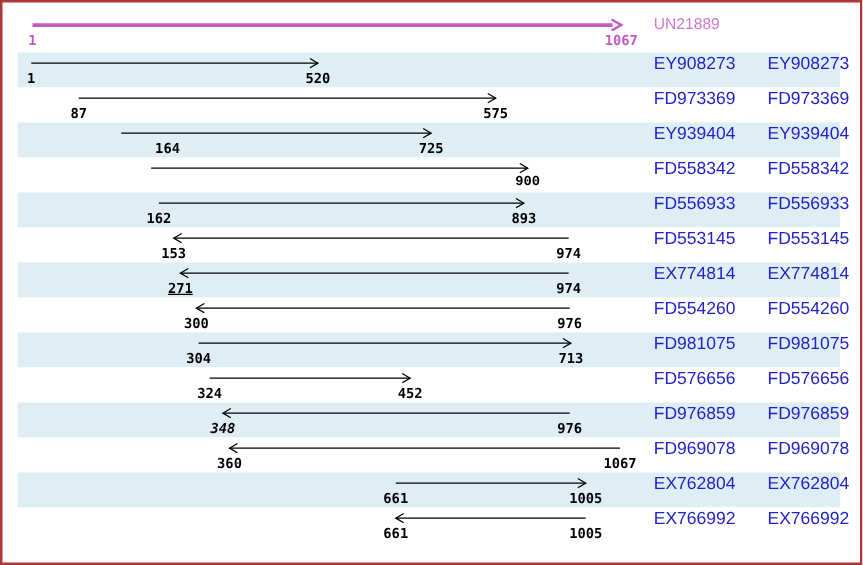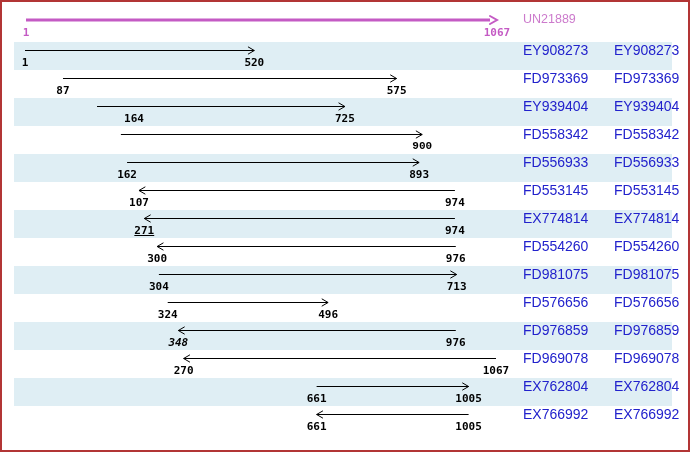--- a/index.html
+++ b/index.html
@@ -103,21 +103,21 @@
     <div class="num start" style="left: 113.065px;">162</div>
     <div class="num end" style="left: 405.12px;">893</div>
     <a class="acc c1">FD556933</a>
     <a class="acc c2">FD556933</a>
   </div>
       <div class="band" style="top: 140px;">
     <svg class="arrow-svg" width="658" height="28">
           <line x1="124.99437148217635" y1="8.5" x2="440.90900562851783" y2="8.5" stroke="#000000" stroke-width="1"></line>
           <polyline points="130.99437148217635,5 124.99437148217635,8.5 130.99437148217635,12" fill="none" stroke="#000000" stroke-width="1" stroke-linecap="round"></polyline>
         </svg>
-    <div class="num start" style="left: 124.994px;">107</div>
+    <div class="num start" style="left: 124.994px;">153</div>
     <div class="num end" style="left: 440.909px;">974</div>
     <a class="acc c1">FD553145</a>
     <a class="acc c2">FD553145</a>
   </div>
       <div class="band alt" style="top: 168px;">
     <svg class="arrow-svg" width="658" height="28">
           <line x1="130.29643527204502" y1="8.5" x2="440.90900562851783" y2="8.5" stroke="#000000" stroke-width="1"></line>
           <polyline points="136.29643527204502,5 130.29643527204502,8.5 136.29643527204502,12" fill="none" stroke="#000000" stroke-width="1" stroke-linecap="round"></polyline>
         </svg>
     <div class="num start" style="left: 130.296px; text-decoration: underline;">271</div>
@@ -144,40 +144,40 @@
     <div class="num end" style="left: 442.676px;">713</div>
     <a class="acc c1">FD981075</a>
     <a class="acc c2">FD981075</a>
   </div>
       <div class="band" style="top: 252px;">
     <svg class="arrow-svg" width="658" height="28">
           <line x1="153.7138836772983" y1="8.5" x2="314.1013133208255" y2="8.5" stroke="#000000" stroke-width="1"></line>
           <polyline points="308.1013133208255,5 314.1013133208255,8.5 308.1013133208255,12" fill="none" stroke="#000000" stroke-width="1" stroke-linecap="round"></polyline>
         </svg>
     <div class="num start" style="left: 153.714px;">324</div>
-    <div class="num end" style="left: 314.101px;">496</div>
+    <div class="num end" style="left: 314.101px;">452</div>
     <a class="acc c1">FD576656</a>
     <a class="acc c2">FD576656</a>
   </div>
       <div class="band alt" style="top: 280px;">
     <svg class="arrow-svg" width="658" height="28">
           <line x1="164.31801125703564" y1="8.5" x2="441.7926829268293" y2="8.5" stroke="#000000" stroke-width="1"></line>
           <polyline points="170.31801125703564,5 164.31801125703564,8.5 170.31801125703564,12" fill="none" stroke="#000000" stroke-width="1" stroke-linecap="round"></polyline>
         </svg>
     <div class="num start" style="left: 164.318px; font-style: italic;">348</div>
     <div class="num end" style="left: 441.793px;">976</div>
     <a class="acc c1">FD976859</a>
     <a class="acc c2">FD976859</a>
   </div>
       <div class="band" style="top: 308px;">
     <svg class="arrow-svg" width="658" height="28">
           <line x1="169.6200750469043" y1="8.5" x2="482" y2="8.5" stroke="#000000" stroke-width="1"></line>
           <polyline points="175.6200750469043,5 169.6200750469043,8.5 175.6200750469043,12" fill="none" stroke="#000000" stroke-width="1" stroke-linecap="round"></polyline>
         </svg>
-    <div class="num start" style="left: 169.62px;">270</div>
+    <div class="num start" style="left: 169.62px;">360</div>
     <div class="num end" style="left: 482px;">1067</div>
     <a class="acc c1">FD969078</a>
     <a class="acc c2">FD969078</a>
   </div>
       <div class="band alt" style="top: 336px;">
     <svg class="arrow-svg" width="658" height="28">
           <line x1="302.6135084427767" y1="8.5" x2="454.6060037523452" y2="8.5" stroke="#000000" stroke-width="1"></line>
           <polyline points="448.6060037523452,5 454.6060037523452,8.5 448.6060037523452,12" fill="none" stroke="#000000" stroke-width="1" stroke-linecap="round"></polyline>
         </svg>
     <div class="num start" style="left: 302.614px;">661</div>

